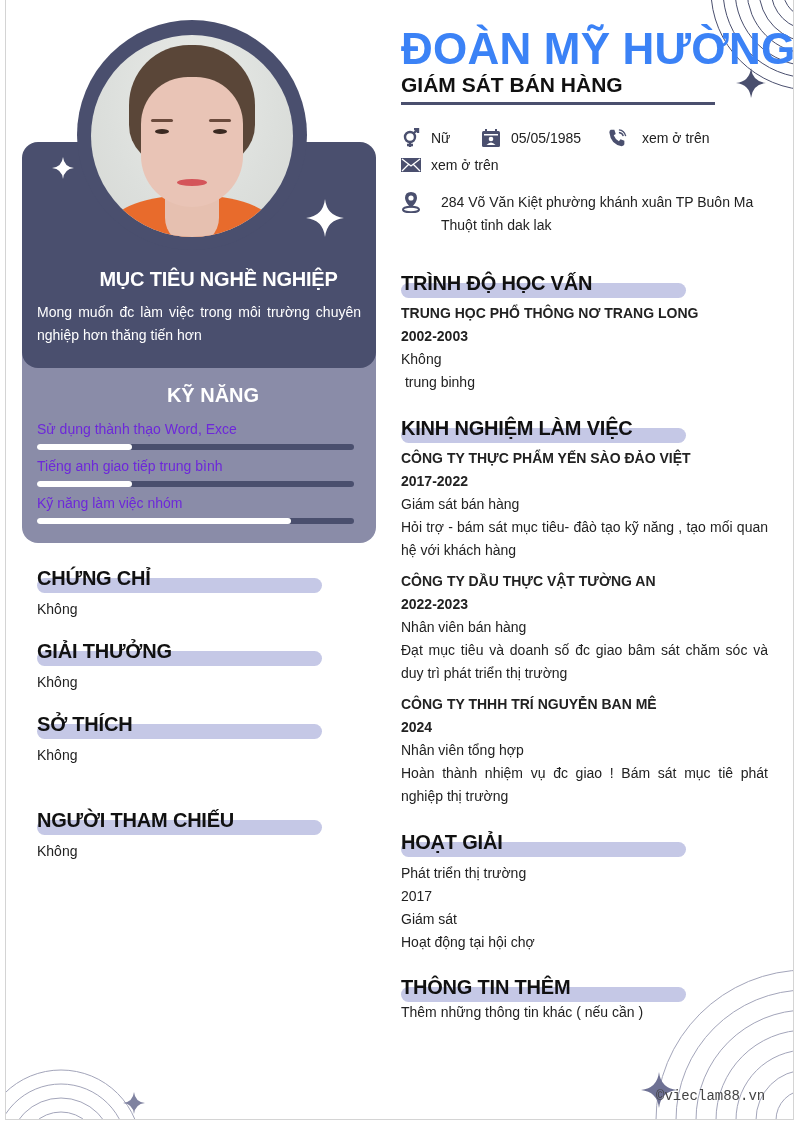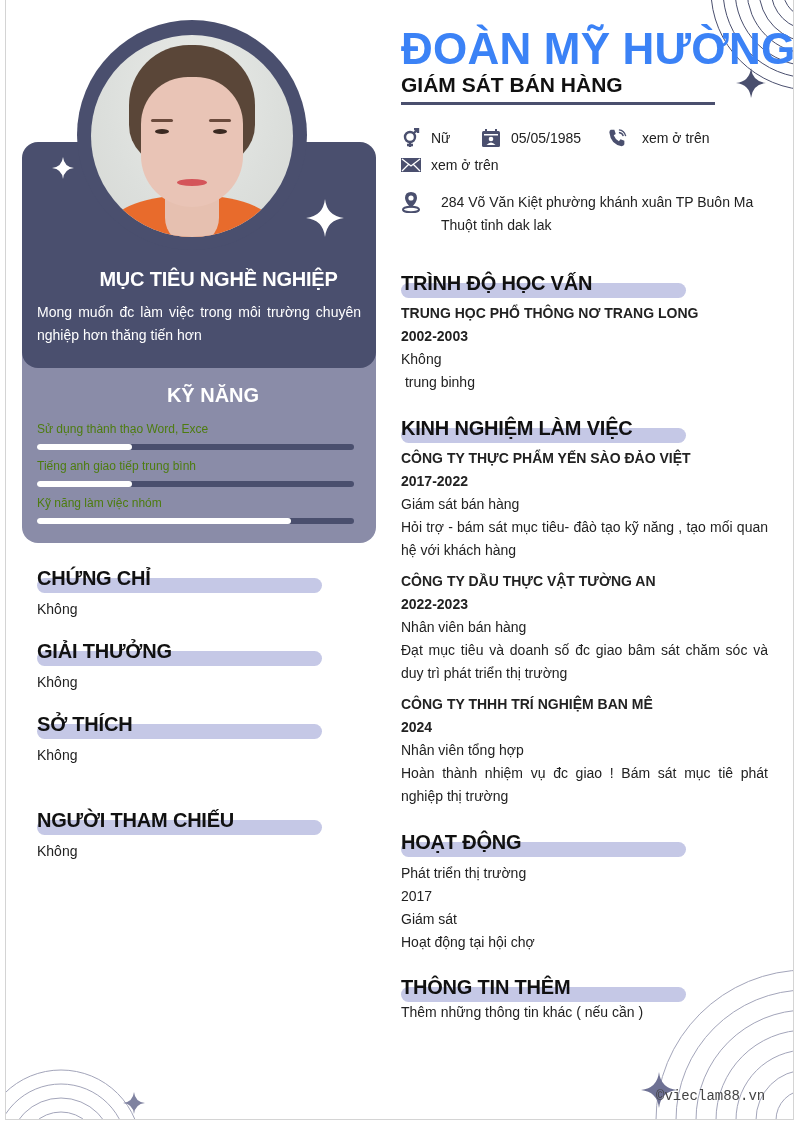--- a/index.html
+++ b/index.html
@@ -23,21 +23,21 @@
   .photo .neck { position: absolute; left: 74px; top: 160px; width: 54px; height: 50px; border-radius: 0 0 27px 27px; background: #e6c0b0; }
 
   .sparkle { position: absolute; z-index: 5; }
 
   .obj-title { position: absolute; left: 16px; top: 268px; width: 354px; text-align: center; color: #ffffff; font-weight: bold; font-size: 20px; letter-spacing: -0.2px; z-index: 5; padding-left: 39px; }
   .obj-text { position: absolute; left: 31px; top: 301px; width: 324px; color: #ffffff; font-size: 14px; line-height: 23px; text-align: justify; z-index: 5; }
 
   .skills-card { position: absolute; left: 16px; top: 340px; width: 354px; height: 203px; background: #8a8ca8; border-radius: 0 0 16px 16px; z-index: 1; }
   .skills-title { position: absolute; left: 16px; top: 384px; width: 382px; text-align: center; color: #ffffff; font-weight: bold; font-size: 20px; z-index: 3; }
   .skill { position: absolute; left: 31px; width: 317px; z-index: 3; }
-  .skill-label { color: #4d7c0f; font-size: 12px; line-height: 18px; display: block; }
+  .skill-label { color: #6d28d9; font-size: 14px; line-height: 18px; display: block; }
   .skill-track { margin-top: 6px; height: 6px; border-radius: 3px; background: #4a4f6e; position: relative; }
   .skill-fill { position: absolute; left: 0; top: 0; height: 6px; border-radius: 3px; background: #ffffff; }
 
   
   .sec { position: absolute; }
   .sec-head { position: relative; height: 26px; }
   .sec-bar { position: absolute; left: 0; top: 12px; height: 15px; border-radius: 8px; background: #c5c8e6; }
   .sec-title { position: relative; font-weight: bold; font-size: 20px; color: #111; line-height: 24px; white-space: nowrap; letter-spacing: -0.2px; }
   .sec-body { font-size: 14px; line-height: 23px; color: #222; }
   .bold { font-weight: bold; }
@@ -258,31 +258,31 @@
       <div>Giám sát bán hàng</div>
       <div>Hỏi trợ - bám sát mục tiêu- đâò tạo kỹ năng , tạo mối quan hệ với khách hàng</div>
     </div>
     <div class="sec-body" style="margin-top:8px; text-align:justify;">
       <div class="bold">CÔNG TY DẦU THỰC VẬT TƯỜNG AN</div>
       <div class="bold">2022-2023</div>
       <div>Nhân viên bán hàng</div>
       <div>Đạt mục tiêu và doanh số đc giao bâm sát chăm sóc và duy trì phát triển thị trường</div>
     </div>
     <div class="sec-body" style="margin-top:8px; text-align:justify;">
-      <div class="bold">CÔNG TY THHH TRÍ NGHIỆM BAN MÊ</div>
+      <div class="bold">CÔNG TY THHH TRÍ NGUYỄN BAN MÊ</div>
       <div class="bold">2024</div>
       <div>Nhân viên tổng hợp</div>
       <div>Hoàn thành nhiệm vụ đc giao ! Bám sát mục tiê phát nghiệp thị trường</div>
     </div>
   </div>
 
   <div class="sec" style="left:395px; top:830px; width:365px;">
     <div class="sec-head">
         <div class="sec-bar" style="width:285px;"></div>
-        <div class="sec-title">HOẠT ĐỘNG</div>
+        <div class="sec-title">HOẠT GIẢI</div>
       </div>
     <div class="sec-body" style="margin-top:6px;">
       <div>Phát triển thị trường</div>
       <div>2017</div>
       <div>Giám sát</div>
       <div>Hoạt động tại hội chợ</div>
     </div>
   </div>
 
   <div class="sec" style="left:395px; top:975px; width:365px;">

